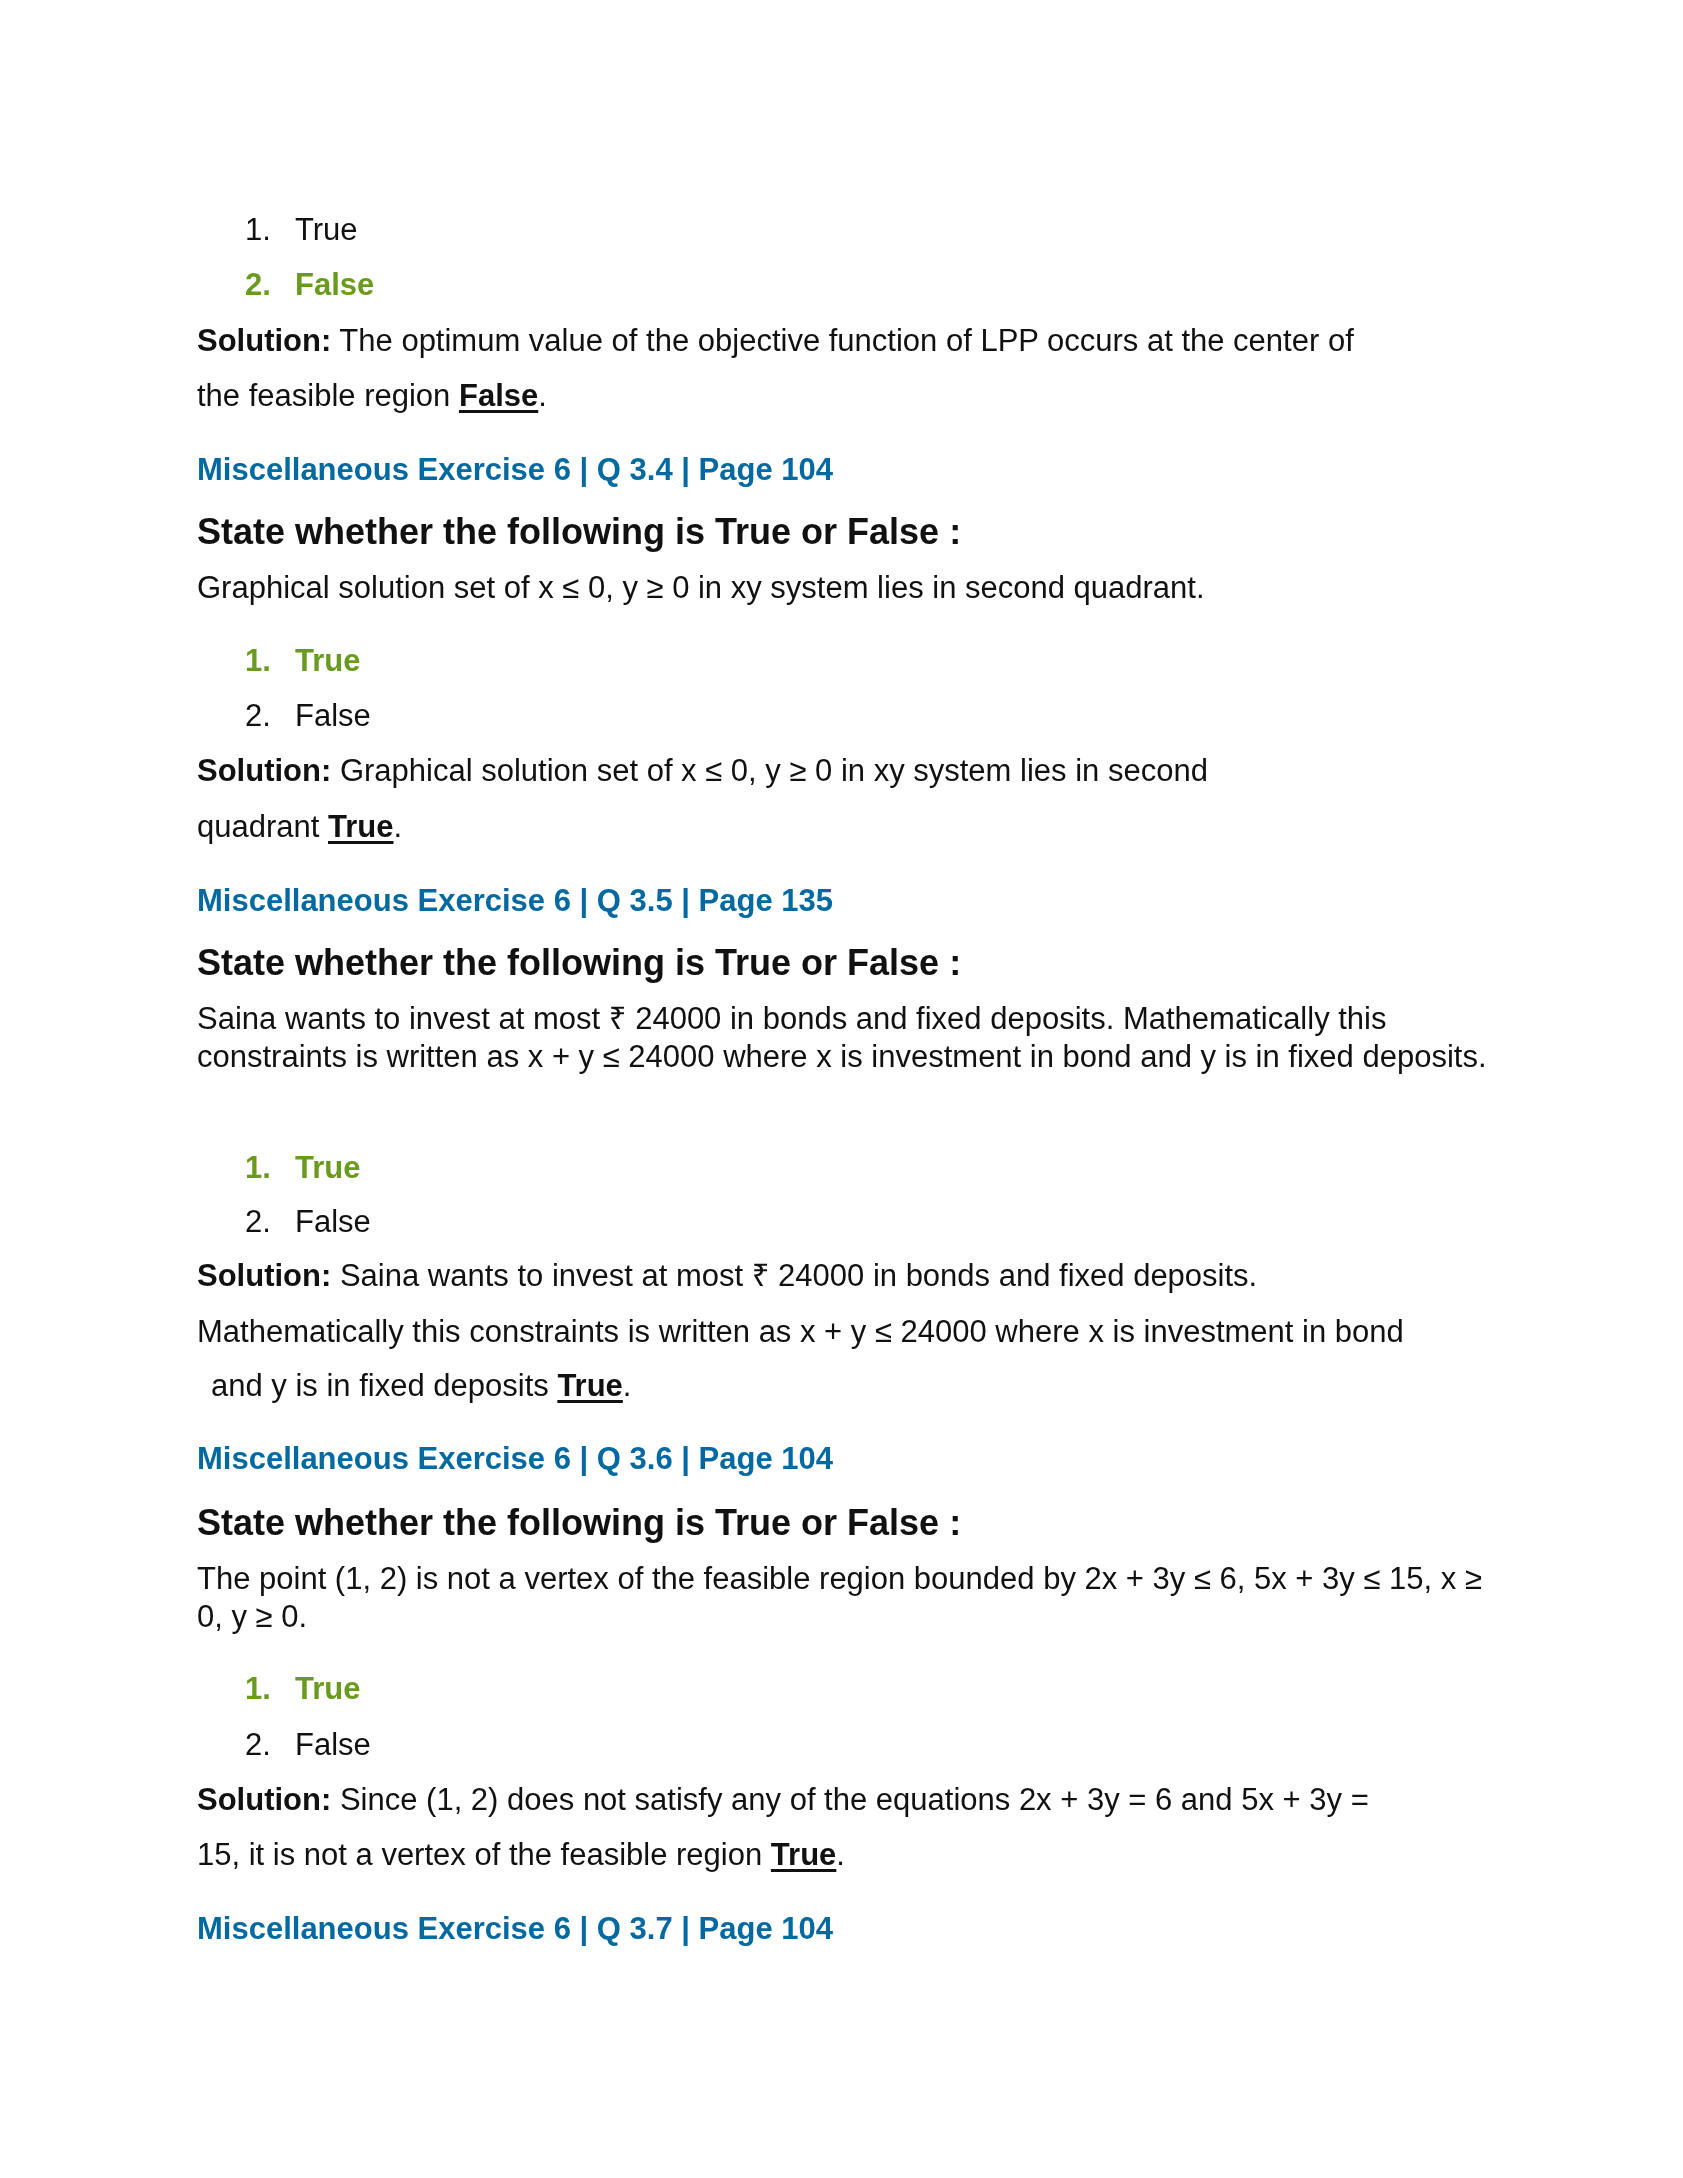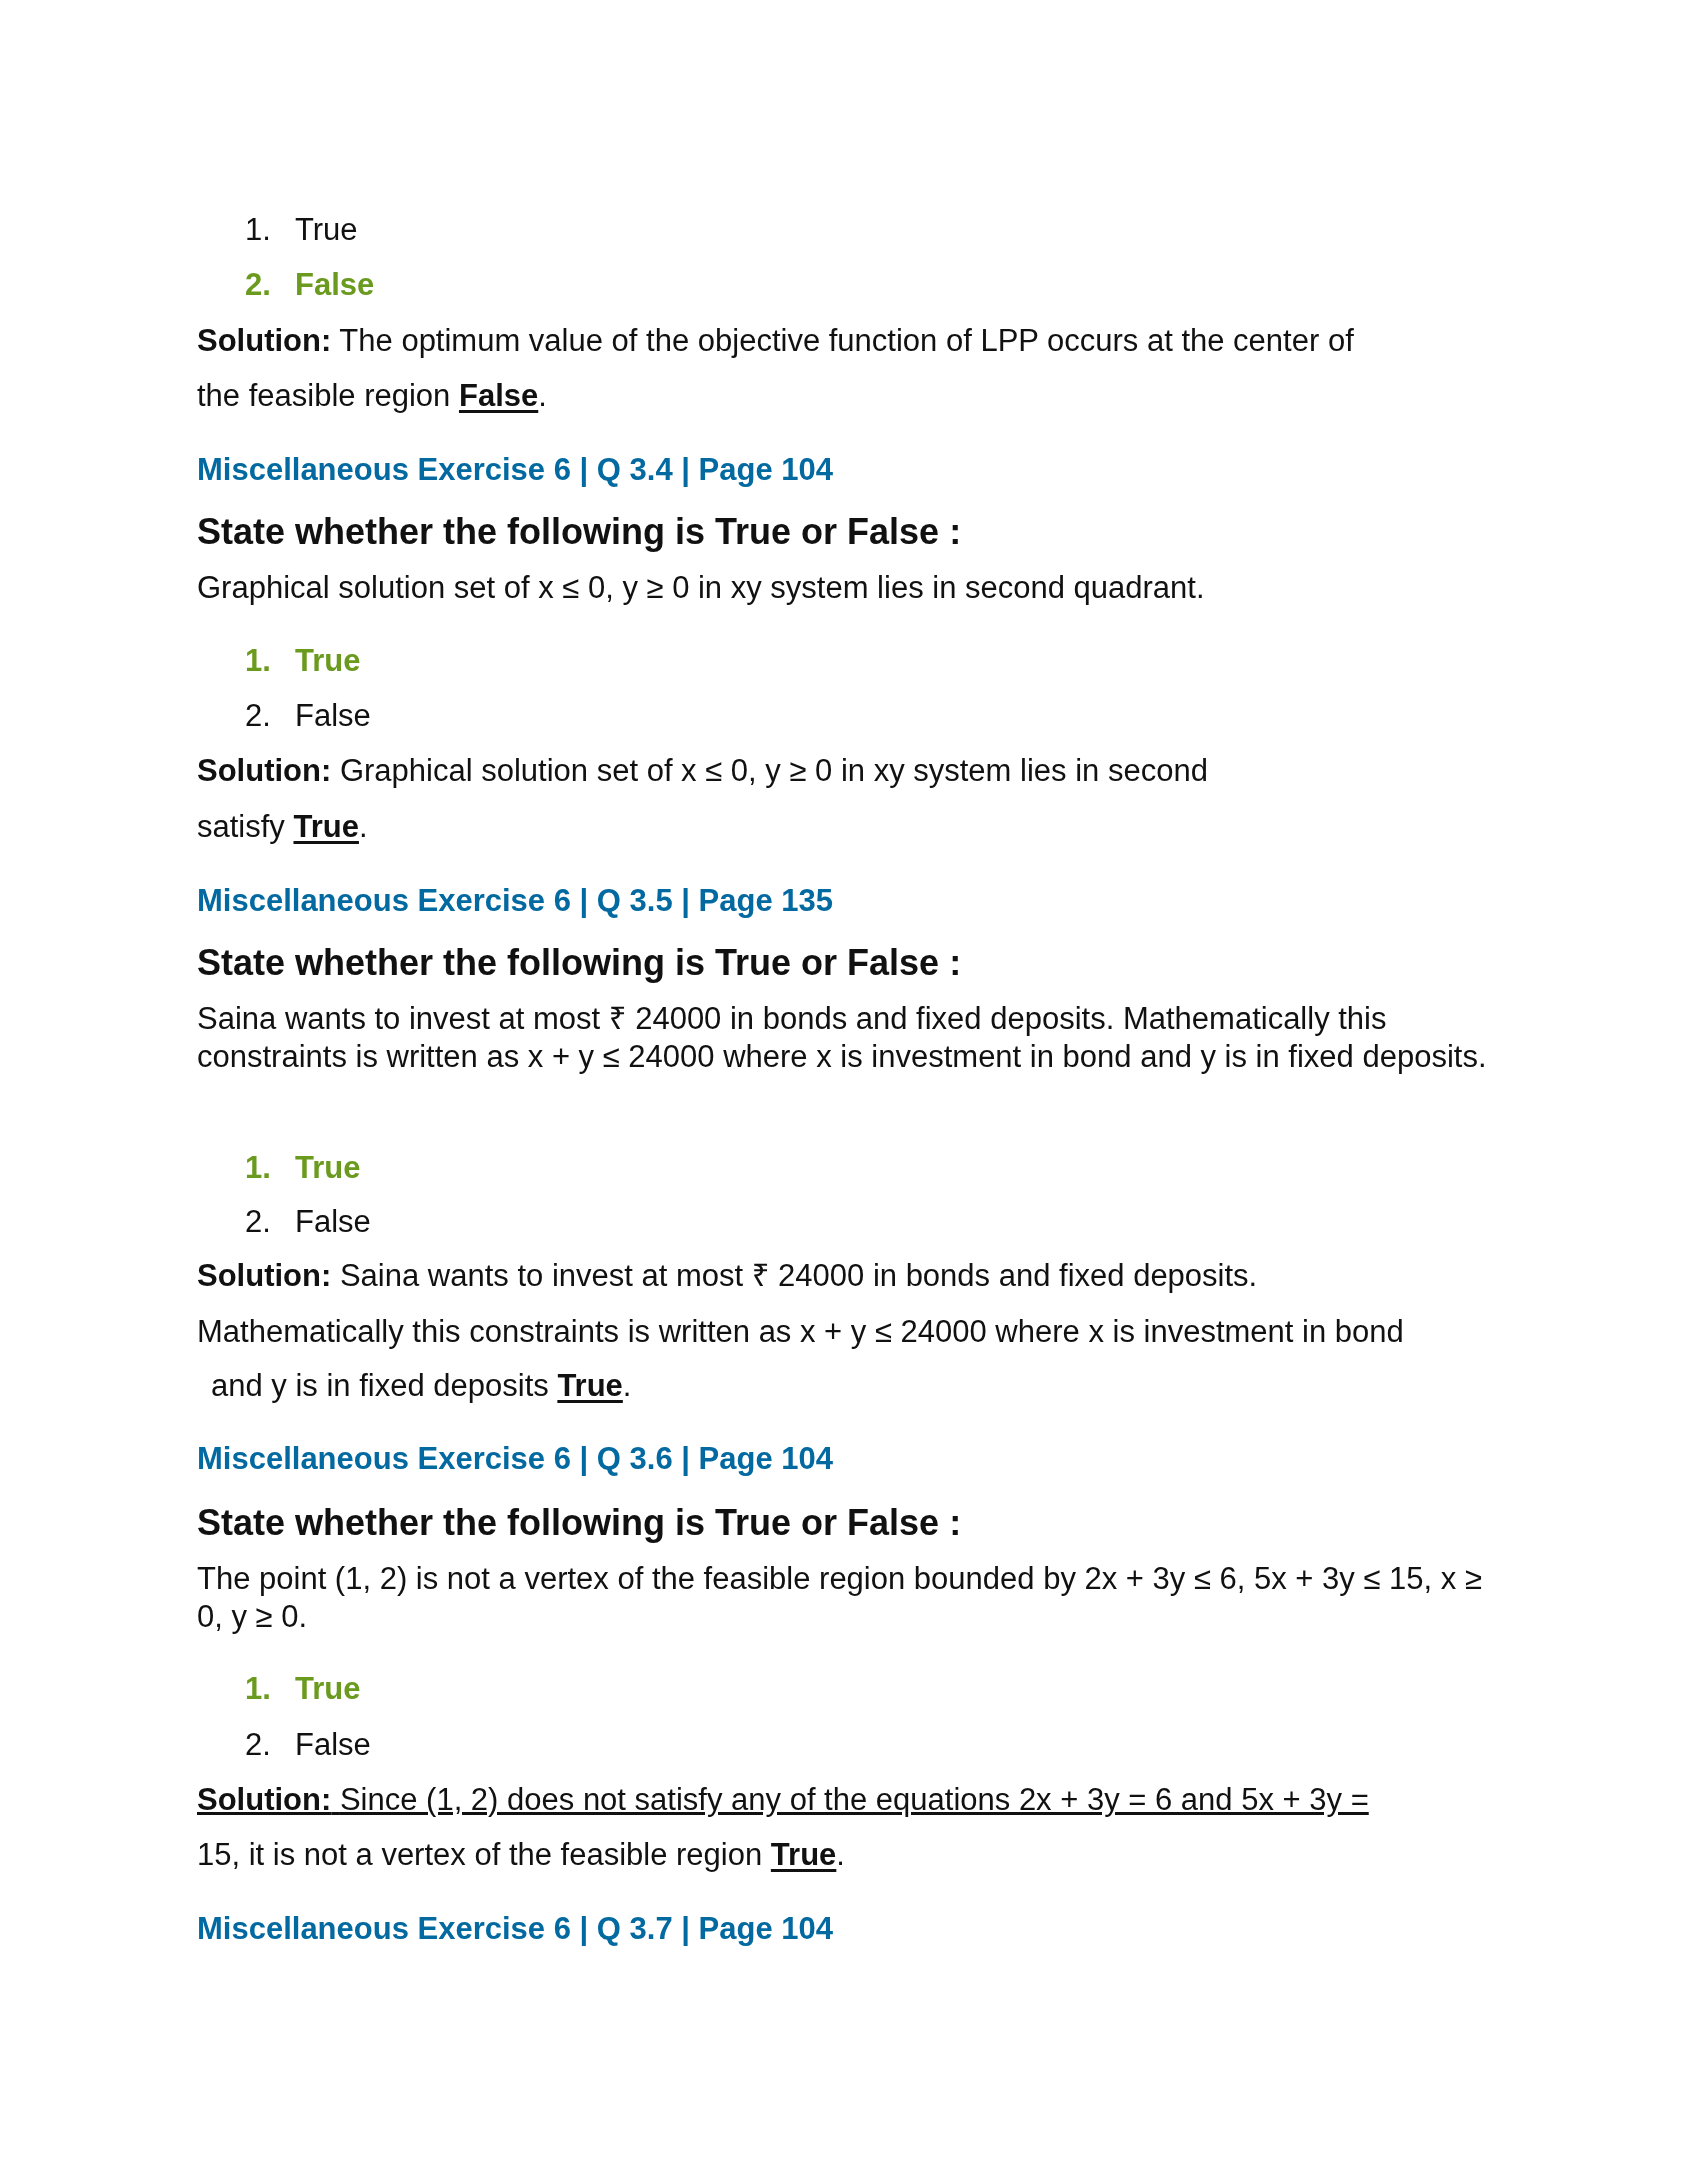--- a/index.html
+++ b/index.html
@@ -38,21 +38,21 @@
 <div class="abs opt correct" style="left:245px; top:643px;">
   <span class="num">1.</span><span>True</span>
 </div>
 <div class="abs opt" style="left:245px; top:698px;">
   <span class="num">2.</span><span>False</span>
 </div>
 <div class="abs txt" style="left:197px; top:752px;">
   <span class="sol-label">Solution:</span> <span>Graphical solution set of x ≤ 0, y ≥ 0 in xy system lies in second</span>
 </div>
 <div class="abs txt" style="left:197px; top:808px;">
-  <span>satisfy</span> <span class="ans">True</span><span>.</span>
+  <span>quadrant</span> <span class="ans">True</span><span>.</span>
 </div>
 
 <div class="abs heading" style="left:197px; top:883px;">Miscellaneous Exercise 6 | Q 3.5 | Page 135</div>
 <div class="abs prompt" style="left:197px; top:942px;">State whether the following is True or False :</div>
 <div class="abs txt wrap" style="left:197px; top:1000px;">Saina wants to invest at most ₹ 24000 in bonds and fixed deposits. Mathematically this constraints is written as x + y ≤ 24000 where x is investment in bond and y is in fixed deposits.</div>
 <div class="abs opt correct" style="left:245px; top:1150px;">
   <span class="num">1.</span><span>True</span>
 </div>
 <div class="abs opt" style="left:245px; top:1204px;">
   <span class="num">2.</span><span>False</span>
@@ -69,21 +69,21 @@
 
 <div class="abs heading" style="left:197px; top:1441px;">Miscellaneous Exercise 6 | Q 3.6 | Page 104</div>
 <div class="abs prompt" style="left:197px; top:1502px;">State whether the following is True or False :</div>
 <div class="abs txt wrap" style="left:197px; top:1560px;">The point (1, 2) is not a vertex of the feasible region bounded by 2x + 3y ≤ 6, 5x + 3y ≤ 15, x ≥ 0, y ≥ 0.</div>
 <div class="abs opt correct" style="left:245px; top:1671px;">
   <span class="num">1.</span><span>True</span>
 </div>
 <div class="abs opt" style="left:245px; top:1727px;">
   <span class="num">2.</span><span>False</span>
 </div>
-<div class="abs txt" style="left:197px; top:1781px;text-decoration:underline;">
+<div class="abs txt" style="left:197px; top:1781px;">
   <span class="sol-label">Solution:</span> <span>Since (1, 2) does not satisfy any of the equations 2x + 3y = 6 and 5x + 3y =</span>
 </div>
 <div class="abs txt" style="left:197px; top:1836px;">
   <span>15, it is not a vertex of the feasible region</span> <span class="ans">True</span><span>.</span>
 </div>
 
 <div class="abs heading" style="left:197px; top:1911px;">Miscellaneous Exercise 6 | Q 3.7 | Page 104</div>
 
 
 </body></html>

